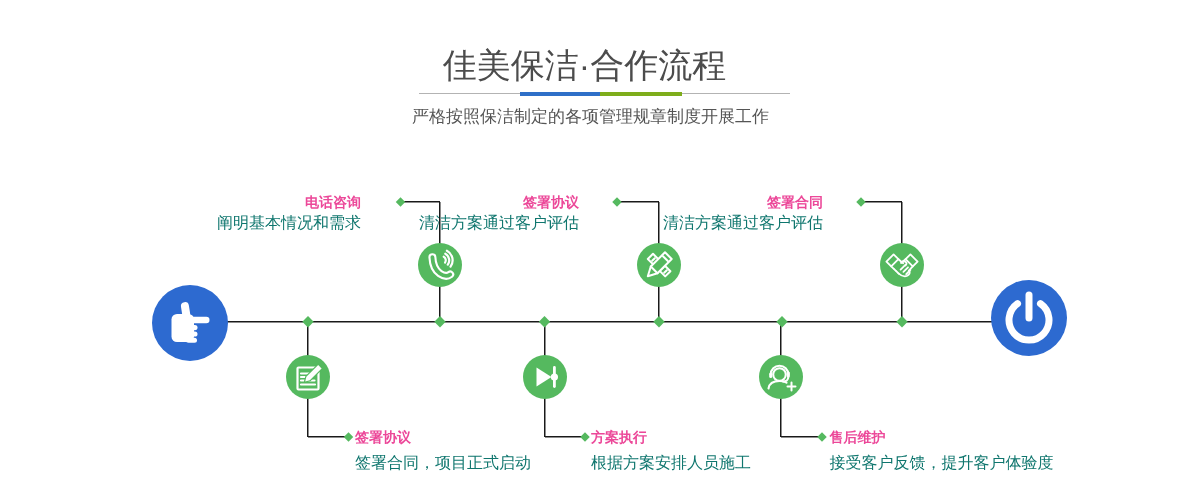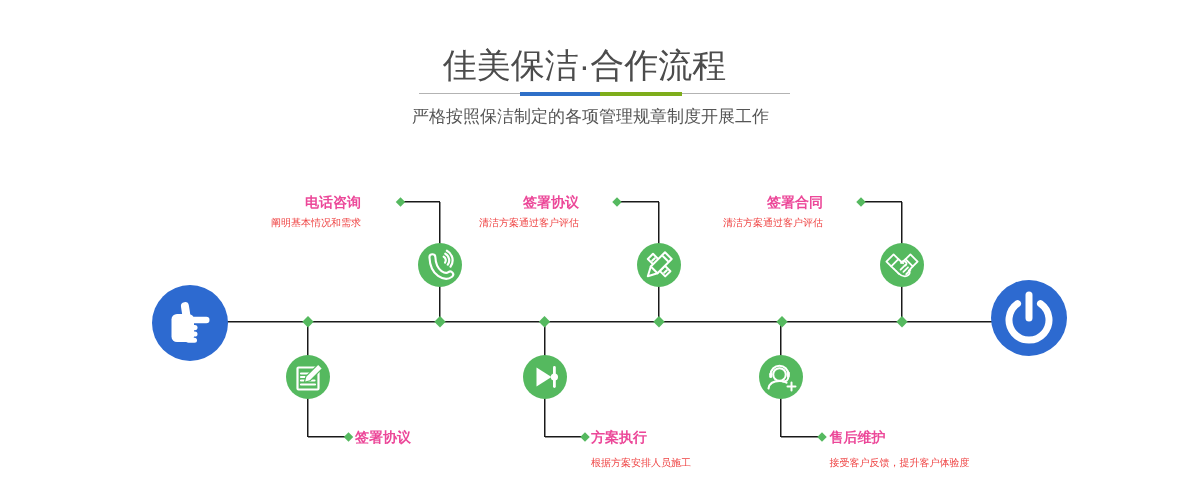--- a/index.html
+++ b/index.html
@@ -64,22 +64,22 @@
   
   .step-label { position: absolute; }
   .step-label .title {
     font-size: 14px;
     font-weight: 700;
     color: #ec4899;
     line-height: 25px;
     white-space: nowrap;
   }
   .step-label .desc {
-    font-size: 10px;
-    color: #ef4444;
+    font-size: 16px;
+    color: #0f766e;
     line-height: 20px;
     white-space: nowrap;
   }
   .step-label.top .desc { margin-top: -1.5px; }
   .step-label.bottom .desc { margin-top: 3px; }
   .step-label.top { text-align: right; }
   .step-label.bottom { text-align: left; }
 </style>
 </head>
 <body>
@@ -253,20 +253,21 @@
     <div class="title">签署协议</div>
     <div class="desc">清洁方案通过客户评估</div>
   </div>
   <div class="step-label top" style="right:346px; top:189.5px">
     <div class="title">签署合同</div>
     <div class="desc">清洁方案通过客户评估</div>
   </div>
 
   <div class="step-label bottom" style="left:355px; top:424.5px">
     <div class="title">签署协议</div>
+    <div class="desc">签署合同，项目正式启动</div>
   </div>
   <div class="step-label bottom" style="left:591px; top:424.5px">
     <div class="title">方案执行</div>
     <div class="desc">根据方案安排人员施工</div>
   </div>
   <div class="step-label bottom" style="left:829.5px; top:424.5px">
     <div class="title">售后维护</div>
     <div class="desc">接受客户反馈，提升客户体验度</div>
   </div>
 

